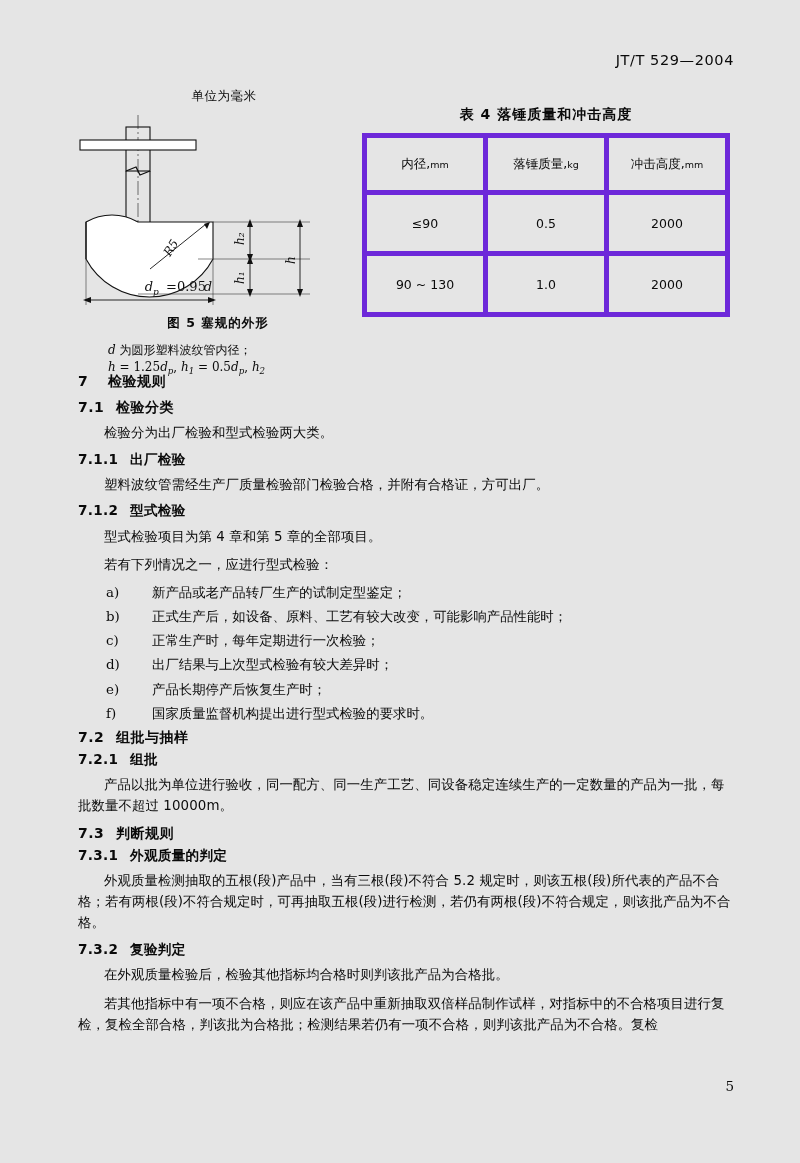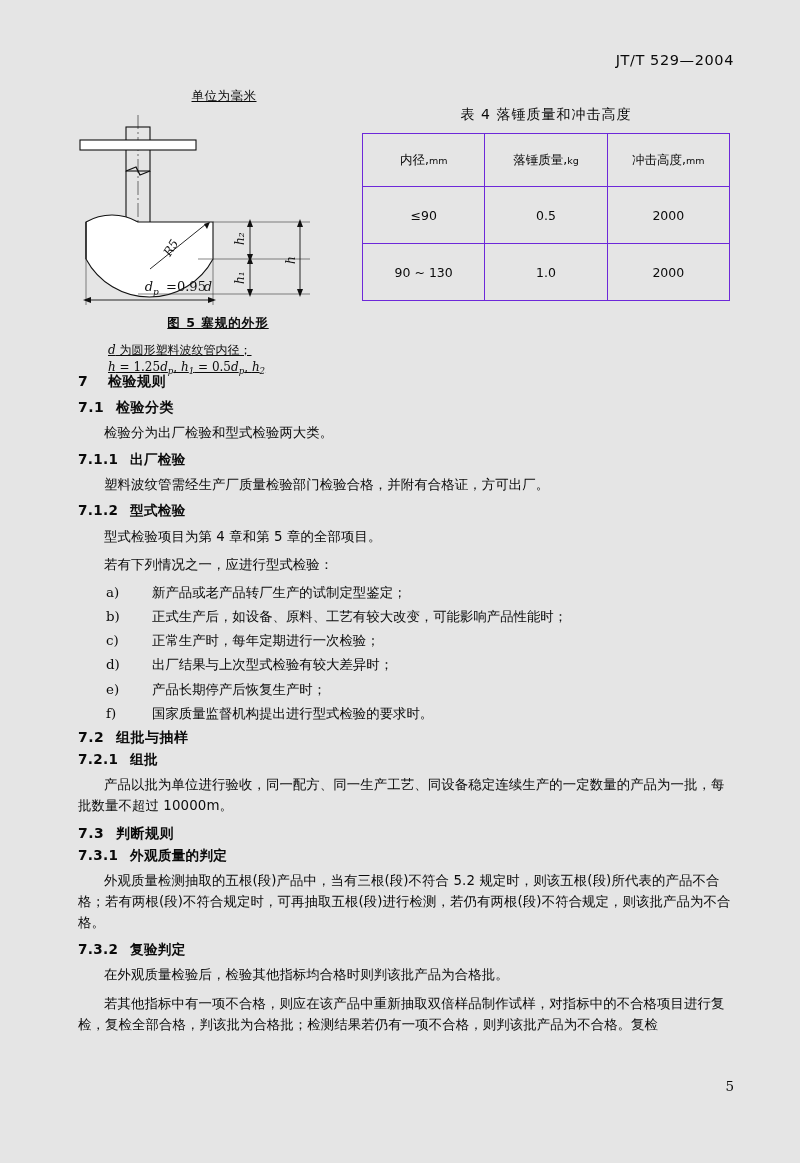--- a/index.html
+++ b/index.html
@@ -26,21 +26,20 @@
     letter-spacing: 0.6px;
     font-family: "DejaVu Sans", "Liberation Sans", sans-serif;
   }
 
   
   .figure-block {
     position: absolute;
     left: 78px;
     top: 88px;
     width: 280px;
-    text-decoration: underline;
   }
   .fig-unit {
     text-align: center;
     font-size: 12.5px;
     margin-left: 12px;
     margin-bottom: 4px;
     letter-spacing: 0.5px;
   }
   .fig-canvas {
     position: relative;
@@ -68,31 +67,31 @@
   
   .table-block {
     position: absolute;
     left: 362px;
     top: 106px;
     width: 368px;
   }
   .table-title {
     text-align: center;
     font-size: 14px;
-    font-weight: normal;
+    font-weight: bold;
     letter-spacing: 1px;
     margin-bottom: 9px;
   }
   table.t4 {
     border-collapse: collapse;
     width: 368px;
     table-layout: fixed;
   }
   table.t4 td, table.t4 th {
-    border: 1px solid #6d28d9;
+    border: 5px solid #6d28d9;
     text-align: center;
     font-size: 12.5px;
     font-weight: normal;
     padding: 0;
     height: 56px;
     vertical-align: middle;
   }
   table.t4 th { height: 52px; }
   .unit { font-size: 9.5px; vertical-align: baseline; }
 

